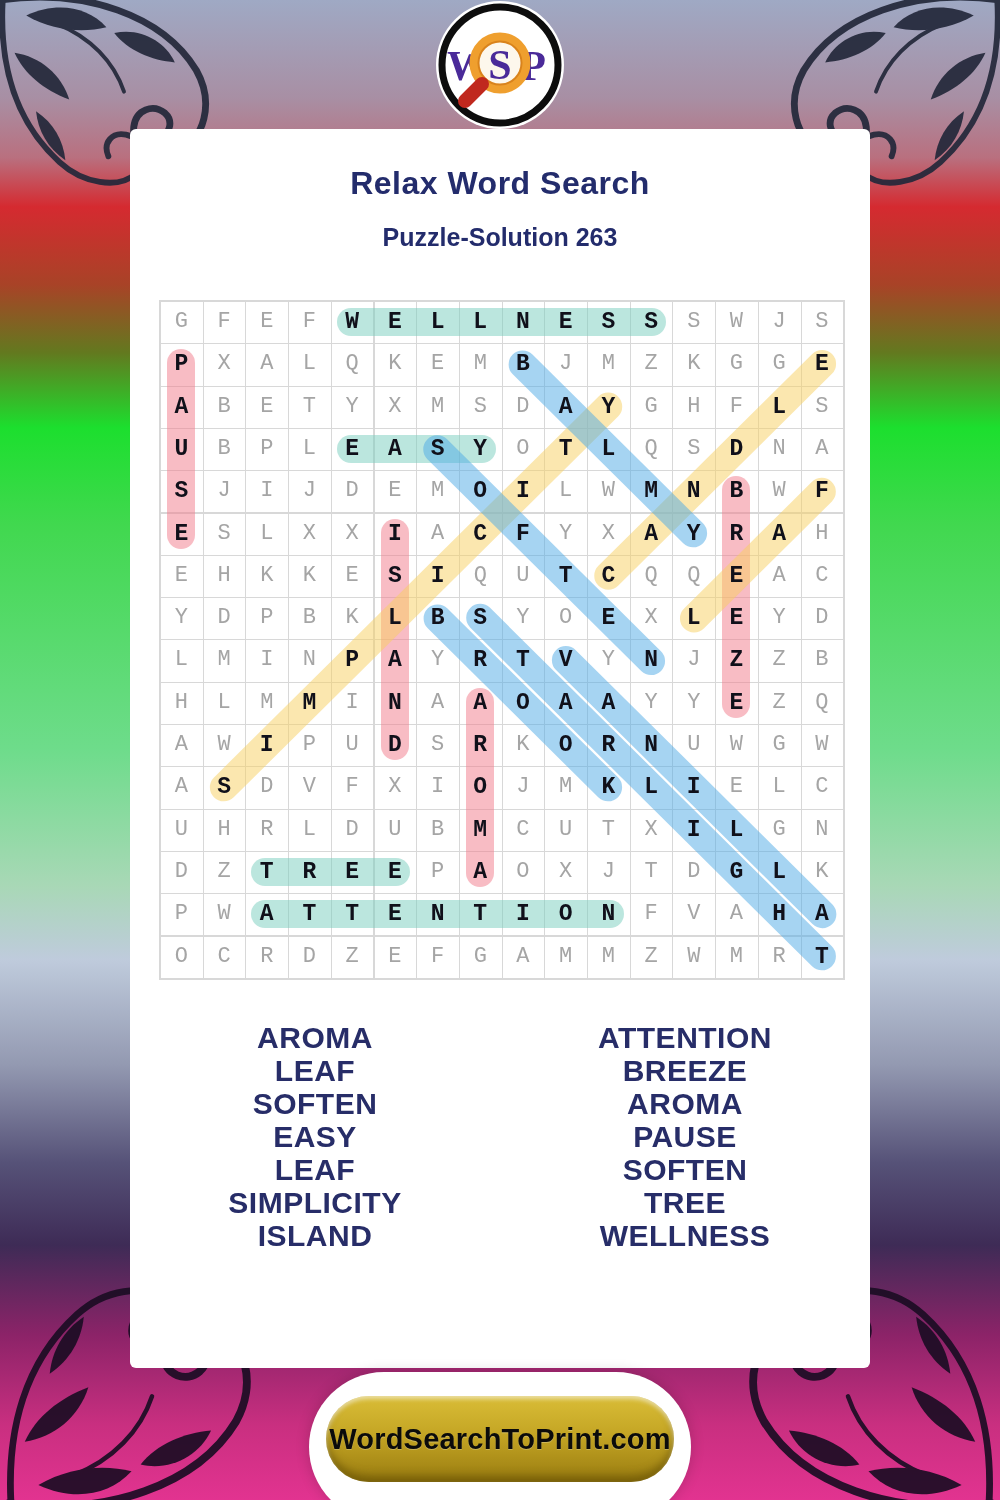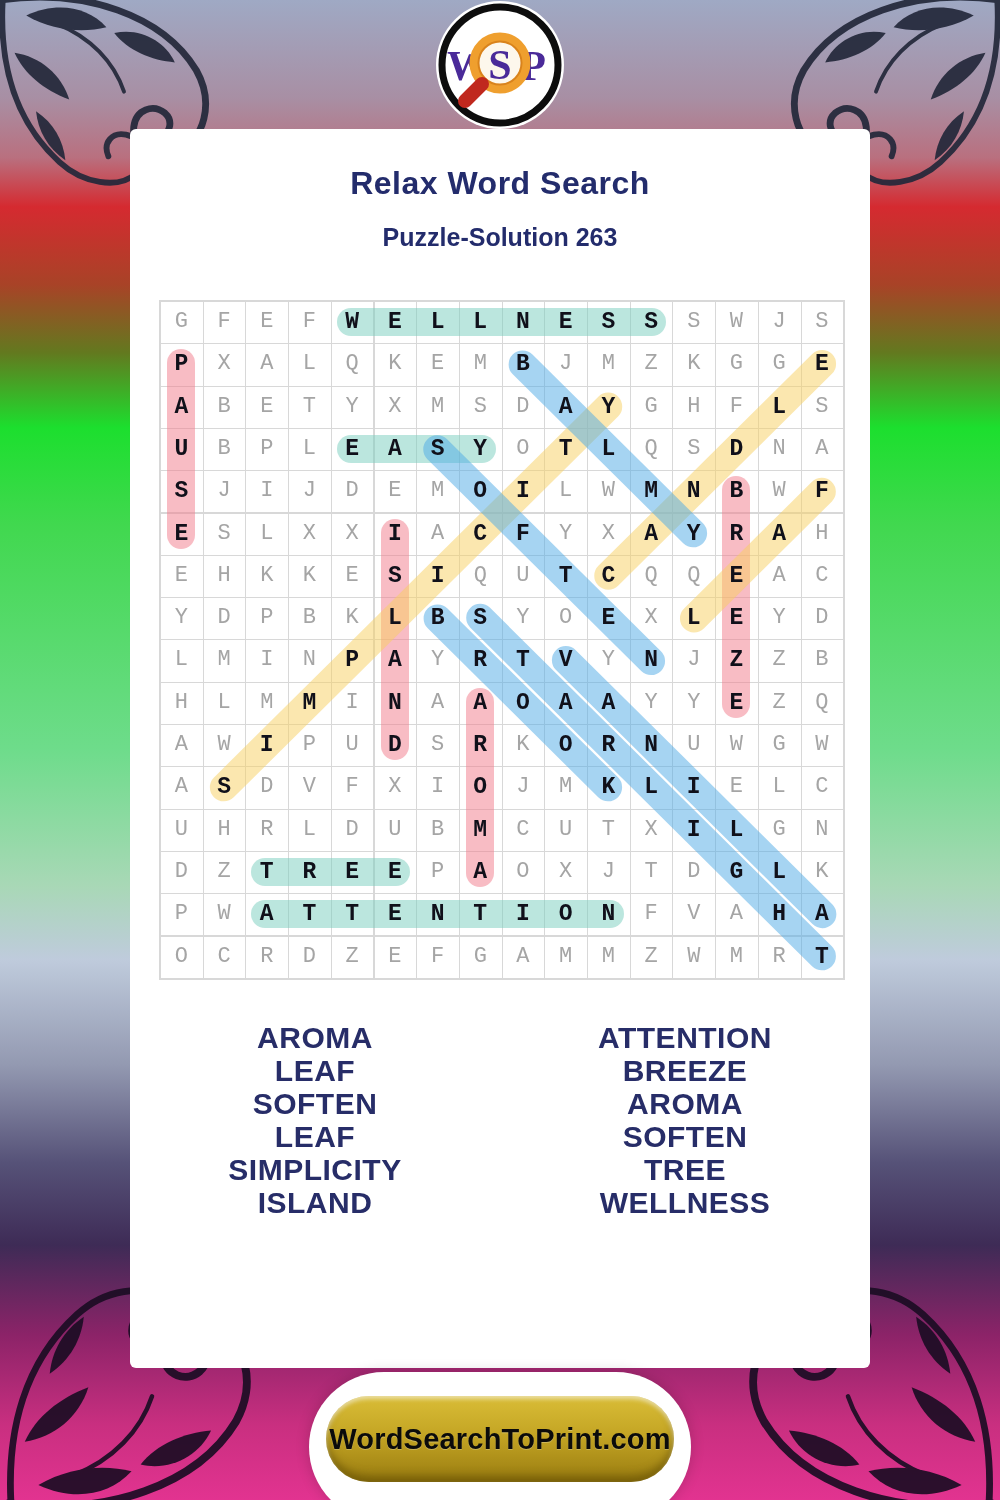--- a/index.html
+++ b/index.html
@@ -422,28 +422,30 @@
       <div class="cell" style="left: 555.1px; top: 634.5px;">M</div>
       <div class="cell" style="left: 597.8px; top: 634.5px;">R</div>
       <div class="cell hit" style="left: 640.5px; top: 634.5px;">T</div>
     </div>
 
   <div class="wordcols">
     <div class="wordcol" id="col-left">
         <div class="word">AROMA</div>
         <div class="word">LEAF</div>
         <div class="word">SOFTEN</div>
+        <div class="word">EASY</div>
         <div class="word">LEAF</div>
         <div class="word">SIMPLICITY</div>
         <div class="word">ISLAND</div>
       </div>
     <div class="wordcol" id="col-right">
         <div class="word">ATTENTION</div>
         <div class="word">BREEZE</div>
         <div class="word">AROMA</div>
+        <div class="word">PAUSE</div>
         <div class="word">SOFTEN</div>
         <div class="word">TREE</div>
         <div class="word">WELLNESS</div>
       </div>
   </div>
 </div>
 
 <div class="footer-pill"></div>
 <button class="footer-btn">
   <span>WordSearchToPrint.com</span>

